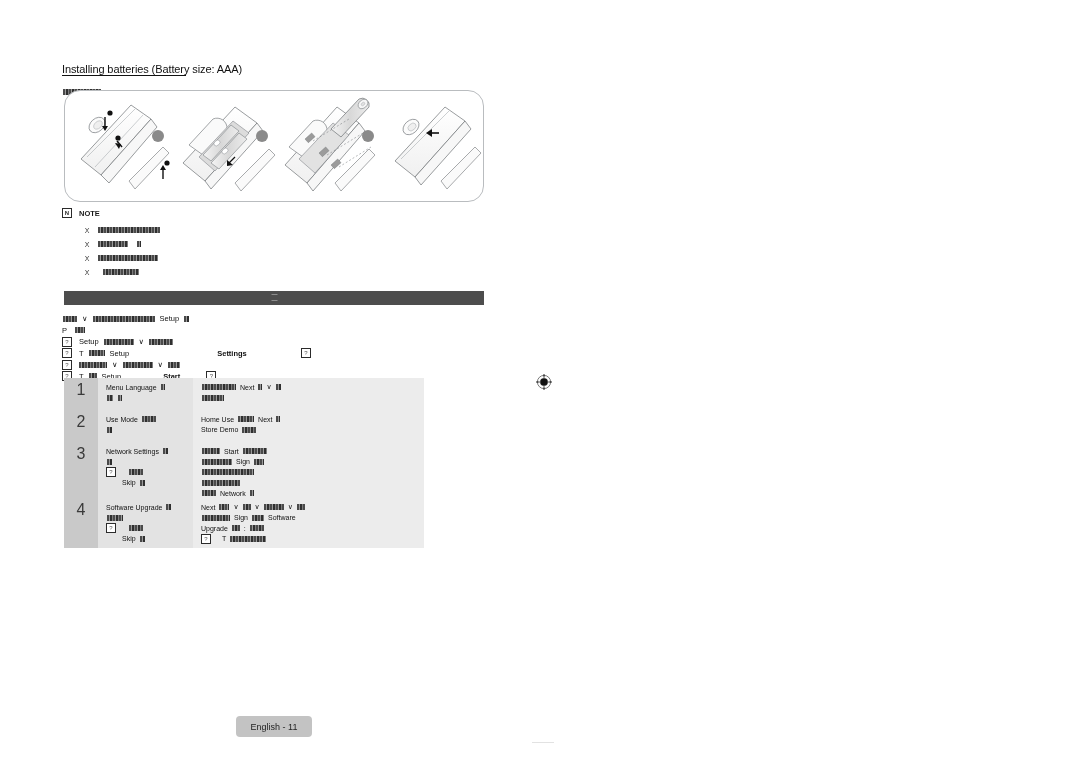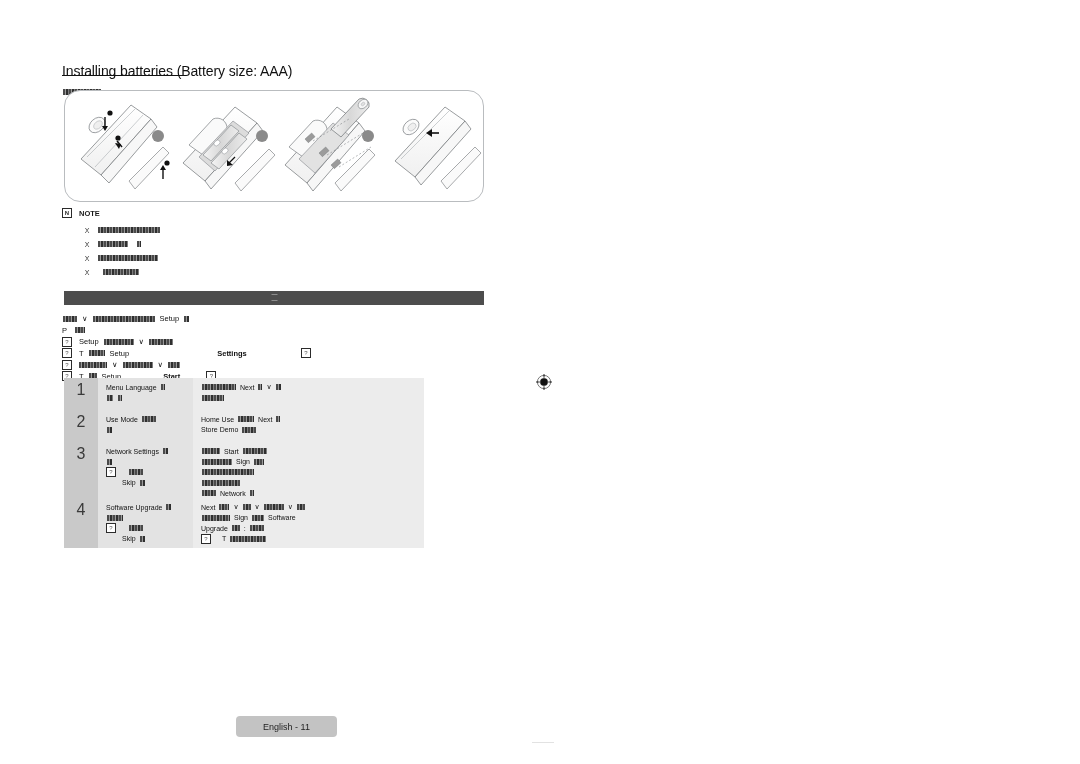--- a/index.html
+++ b/index.html
@@ -12,21 +12,21 @@
 
   
   .rd{
     display:inline-block;vertical-align:-1px;height:6px;border-radius:0;
     background:repeating-linear-gradient(90deg,#4a4a4a 0 2px,#9a9a9a 2px 3px,#2f2f2f 3px 5px,#7d7d7d 5px 6px);
     margin:0 1px;
   }
 
   
   .sec-title{
-    position:absolute;left:62px;top:63px;font-size:14px;letter-spacing:-0.1px;
+    position:absolute;left:62px;top:63px;font-size:11px;letter-spacing:-0.1px;
     white-space:nowrap;color:#111;
   }
   .sec-title-rule{
     position:absolute;left:62px;top:75px;width:124px;height:1px;background:#111;
   }
   .subcap{position:absolute;left:62px;top:80px;}
 
   .diagram{
     position:absolute;left:64px;top:90px;width:420px;height:112px;
     border:1px solid #b9bcbf;border-radius:16px;background:#fff;box-sizing:border-box;
@@ -82,21 +82,21 @@
   }
   .stepright{
     flex:1;background:#ececec;padding:4px 0 4px 8px;box-sizing:border-box;
   }
   .tl{height:10.5px;display:flex;align-items:center;gap:3px;font-size:7px;white-space:nowrap;}
   .tl .txt{font-size:7px;color:#111;}
   .indent{padding-left:16px;}
 
   
   .footer{
-    position:absolute;left:236px;top:716px;width:101px;height:21px;background:#c3c3c3;
+    position:absolute;left:236px;top:716px;width:76px;height:21px;background:#c3c3c3;
     border-radius:4px;display:flex;align-items:center;justify-content:center;
     font-size:9px;color:#232323;
   }
   .trimline{
     position:absolute;left:532px;top:742px;width:22px;height:1px;background:#e2e2e2;
   }
   .regmark{position:absolute;left:536px;top:374px;width:16px;height:16px;}
 </style>
 </head>
 <body>

